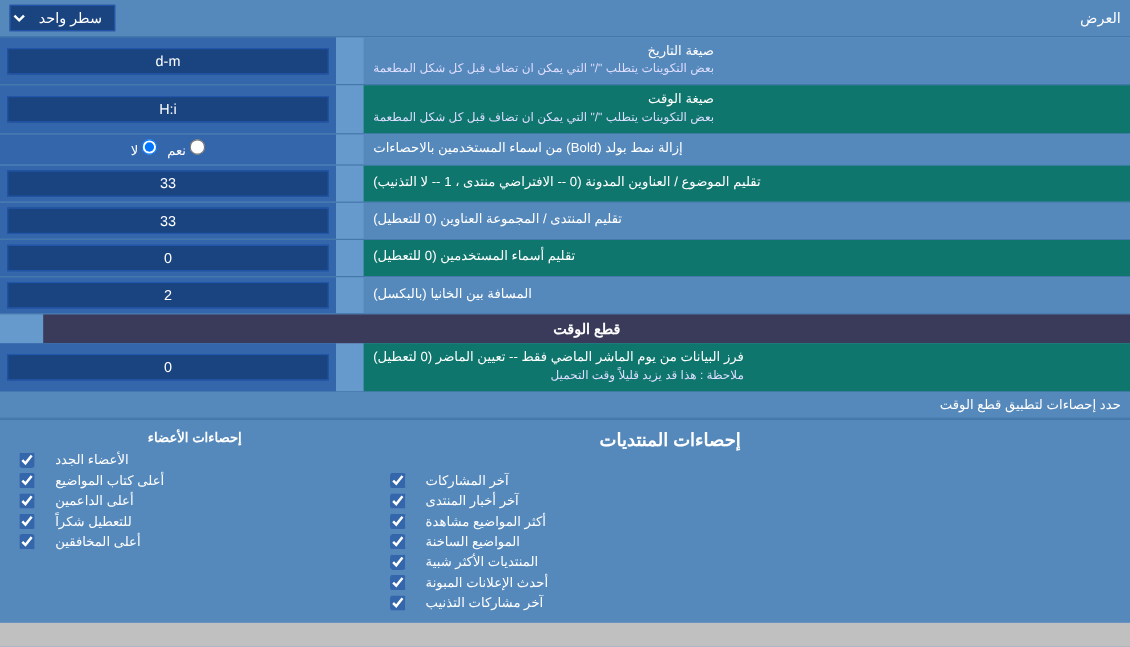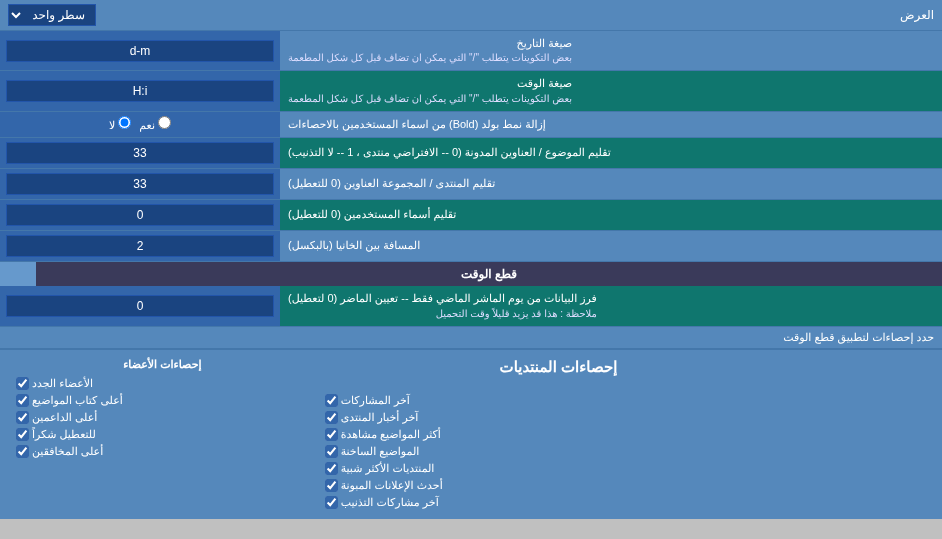--- a/index.html
+++ b/index.html
@@ -22,20 +22,21 @@
       background: #5588bb;
       color: #ffffff;
       padding: 5px 8px;
       flex: 1;
       text-align: right;
       display: flex;
       align-items: center;
       justify-content: flex-end;
       font-size: 11px;
       line-height: 1.4;
+      margin-left: 23px;
     }
     .label-cell.dark {
       background: #0f766e;
     }
     .input-cell {
       background: #3366aa;
       padding: 4px 6px;
       width: 280px;
       display: flex;
       align-items: center;
@@ -106,21 +107,21 @@
       display: flex;
     }
     .checkboxes-col {
       flex: 1;
       padding: 2px 8px;
     }
     .checkbox-item {
       display: flex;
       align-items: center;
       justify-content: flex-end;
-      gap: 3px;
+      gap: 17px;
       padding: 2px 0;
       color: #ffffff;
       font-size: 11px;
     }
     .checkbox-item input[type=checkbox] {
       accent-color: #3366aa;
     }
     .define-row {
       background: #5588bb;
       color: #ffffff;

